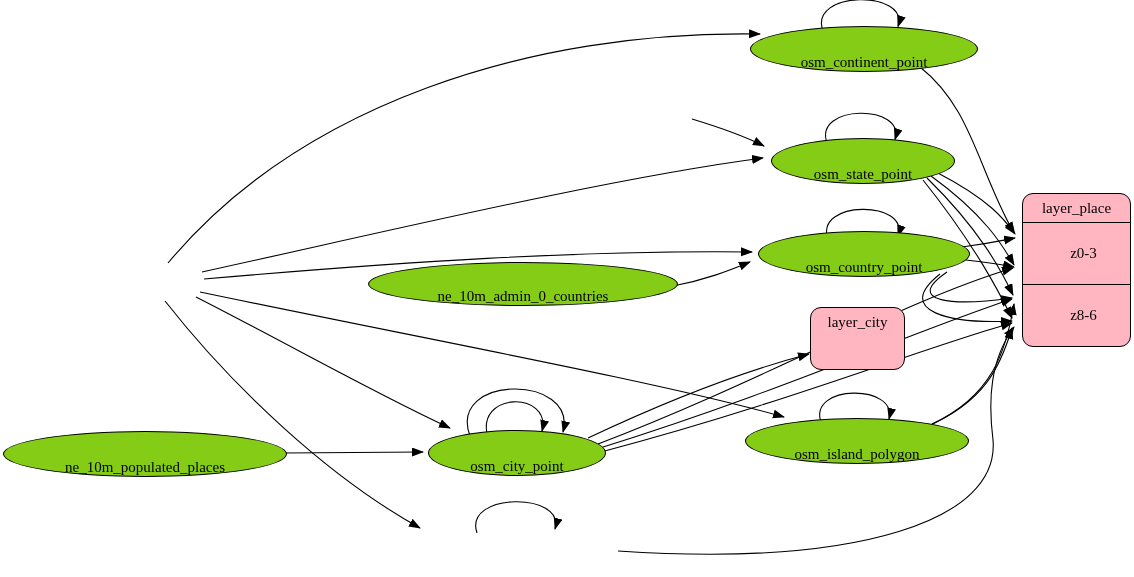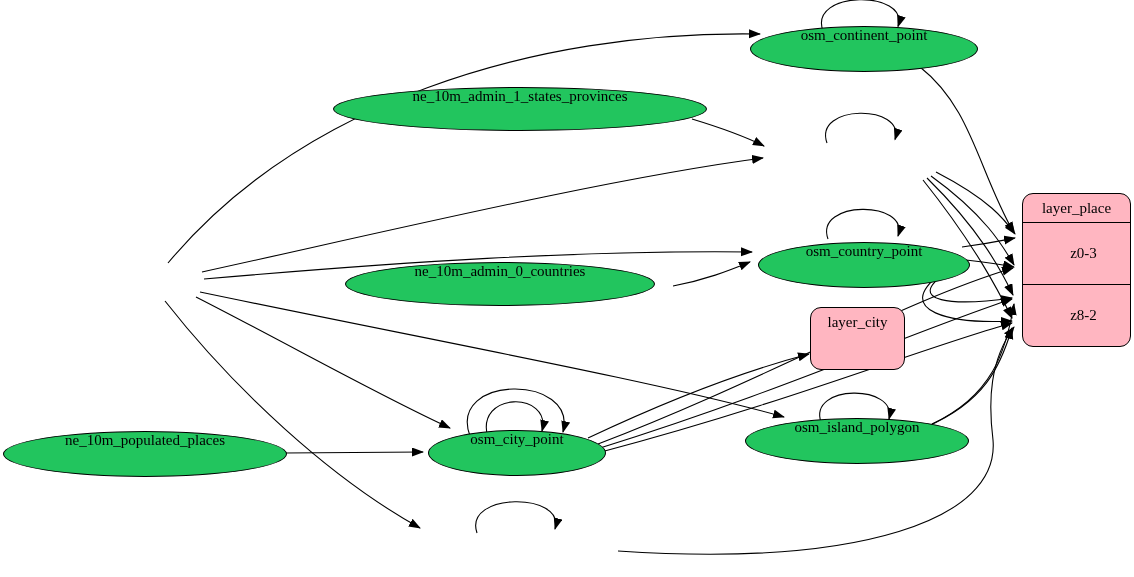--- a/index.html
+++ b/index.html
@@ -1,21 +1,21 @@
 <!DOCTYPE html>
 <html><head>
 <meta charset="utf-8">
 <style>
   html,body{margin:0;padding:0;background:#fff;}
   #canvas{position:relative;width:1134px;height:577px;background:#ffffff;overflow:hidden;
           font-family:"Liberation Serif","DejaVu Serif",serif;color:#000;}
   #edges{position:absolute;left:0;top:0;width:1134px;height:577px;}
   #edges path{fill:none;stroke:#000;stroke-width:1.1px;}
-  .node{position:absolute;border:1px solid #000;border-radius:50%;background:#22c55e;
-        display:flex;align-items:flex-start;justify-content:center;font-size:15px;white-space:nowrap;}
+  .node{position:absolute;border:1px solid #000;border-radius:50%;background:#84cc16;
+        display:flex;align-items:flex-end;justify-content:center;font-size:15px;white-space:nowrap;}
   .record{position:absolute;background:#ffb6c1;border:1.4px solid #000;border-radius:11px;
           display:flex;flex-direction:column;overflow:hidden;font-size:15px;}
   .record .hdr{display:flex;align-items:center;justify-content:center;flex:0 0 28px;}
   .record .row{display:flex;align-items:center;justify-content:center;flex:1 1 auto;border-top:1.2px solid #000;padding-left:14px;}
 </style>
 </head>
 <body>
 
 <div id="canvas">
 
@@ -57,45 +57,45 @@
     <path d="M947,272 C902,303 955,306 1012,298" marker-end="url(#arrow)"></path>
     <path d="M940,274 C892,312 952,324 1012,321" marker-end="url(#arrow)"></path>
     <path d="M598,444 C770,378 900,302 1013,268" marker-end="url(#arrow)"></path>
     <path d="M600,448 C780,392 912,332 1012,299" marker-end="url(#arrow)"></path>
     <path d="M601,452 C790,402 925,347 1012,323" marker-end="url(#arrow)"></path>
     <path d="M932,424 C992,396 1006,352 1014,304" marker-end="url(#arrow)"></path>
     <path d="M926,427 C984,402 1000,368 1012,328" marker-end="url(#arrow)"></path>
     <path d="M618,551 C860,567 1000,520 993,440 C988,400 990,360 1014,327" marker-end="url(#arrow)"></path>
   </svg>
 
-  <div class="node" style="left:333px;top:87px;width:372px;height:42px">
-    <span>ne_10m_admin_1_states_provinces</span>
-  </div>
-  <div class="node" style="left:345px;top:262px;width:308px;height:42px">
+  <div class="node" style="left:368px;top:262px;width:308px;height:42px">
     <span>ne_10m_admin_0_countries</span>
   </div>
   <div class="node" style="left:3px;top:431px;width:282px;height:44px">
     <span>ne_10m_populated_places</span>
   </div>
   <div class="node" style="left:750px;top:26px;width:226px;height:44px">
     <span>osm_continent_point</span>
   </div>
-  <div class="node" style="left:758px;top:242px;width:210px;height:44px">
+  <div class="node" style="left:771px;top:138px;width:182px;height:44px">
+    <span>osm_state_point</span>
+  </div>
+  <div class="node" style="left:758px;top:231px;width:210px;height:44px">
     <span>osm_country_point</span>
   </div>
   <div class="node" style="left:428px;top:430px;width:176px;height:44px">
     <span>osm_city_point</span>
   </div>
   <div class="node" style="left:745px;top:418px;width:222px;height:44px">
     <span>osm_island_polygon</span>
   </div>
 
   <div class="record" style="left:1022px;top:193px;width:107px;height:152px">
     <div class="hdr">layer_place</div>
     <div class="row">z0-3</div>
-    <div class="row">z8-2</div>
+    <div class="row">z8-6</div>
   </div>
 
   <div class="record" style="left:810px;top:307px;width:93px;height:61px">
     <div class="hdr">layer_city</div>
   </div>
 
 </div>
 
 </body></html>

